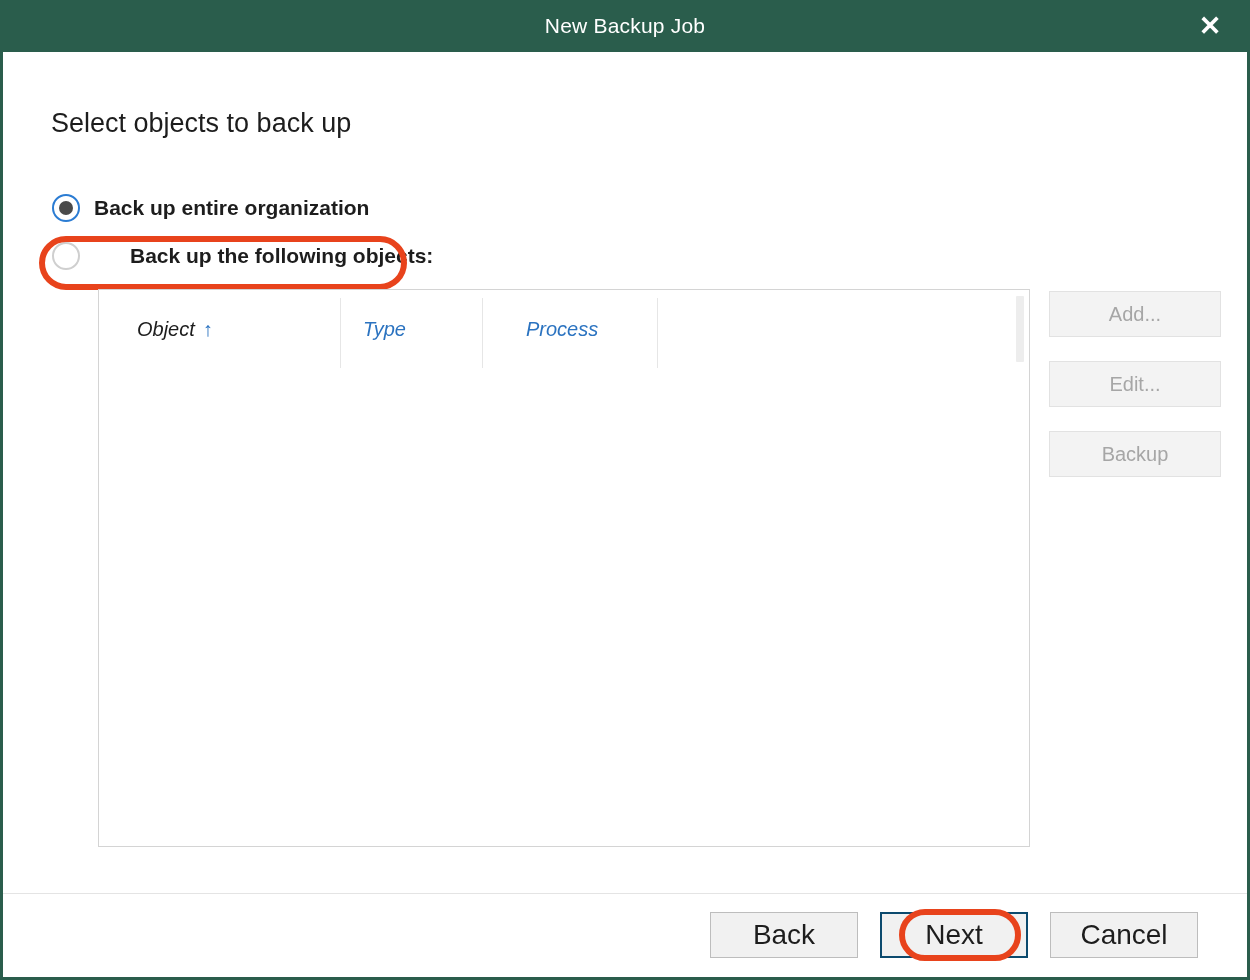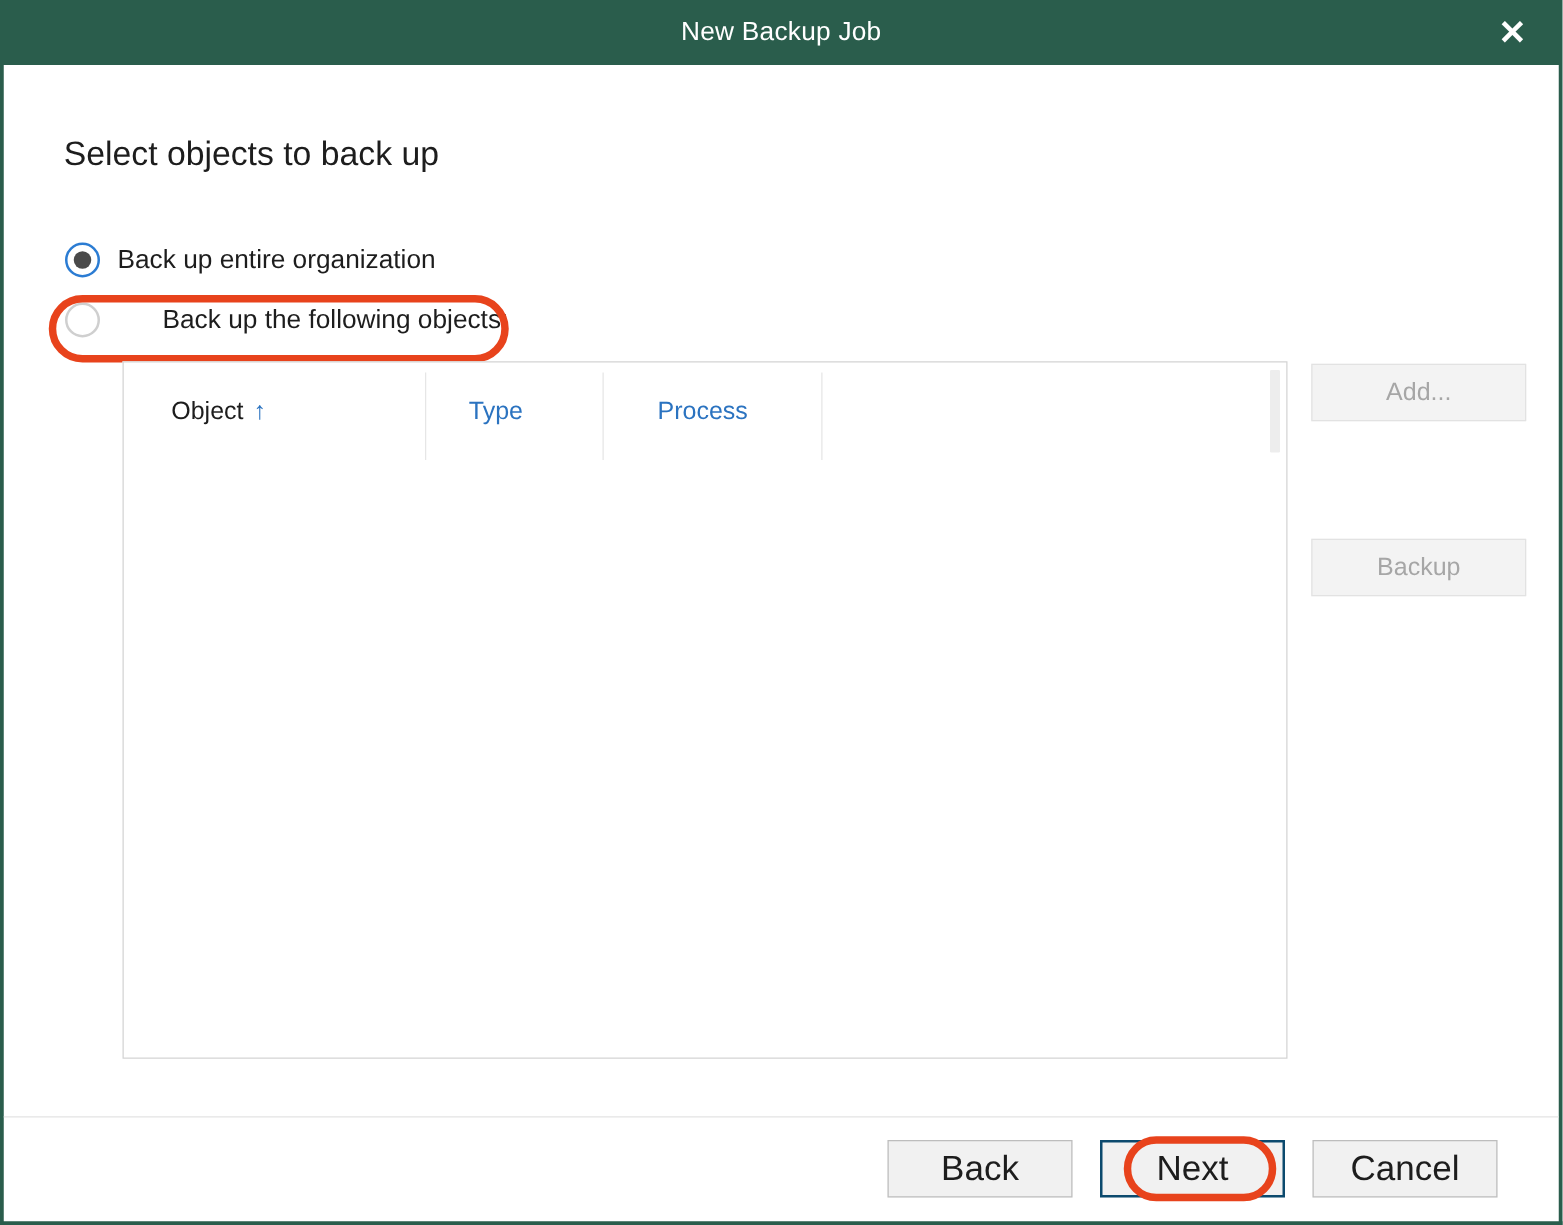--- a/index.html
+++ b/index.html
@@ -119,20 +119,21 @@
     margin-left: -7px;
     margin-top: -7px;
     border-radius: 50%;
     background: #4a4a4a;
   }
   .radio-label {
     margin-left: 14px;
     font-size: 21px;
     color: #1d1d1d;
     white-space: nowrap;
+    font-weight: bold;
   }
 
   
   .annot-pill {
     position: absolute;
     left: 36px;
     top: 184px;
     width: 368px;
     height: 54px;
     box-sizing: border-box;
@@ -160,27 +161,28 @@
     box-sizing: border-box;
   }
   .col-head {
     position: absolute;
     top: 0;
     height: 78px;
     display: flex;
     align-items: center;
     box-sizing: border-box;
     user-select: none;
+    font-style: italic;
   }
   .col-head .col-text {
     font-size: 20px;
     white-space: nowrap;
   }
   .col-object { left: 0; width: 241px; padding-left: 38px; }
-  .col-type   { left: 241px; width: 142px; padding-left: 35px; text-align: right; }
+  .col-type   { left: 241px; width: 142px; padding-left: 23px; text-align: right; }
   .col-process{ left: 383px; width: 175px; padding-left: 44px; }
   .col-blank  { left: 558px; width: 373px; }
 
   .col-divider {
     position: absolute;
     top: 8px;
     width: 1px;
     height: 70px;
     background: #e6e6e6;
   }
@@ -312,20 +314,21 @@
 
         <div class="col-divider div-1"></div>
         <div class="col-divider div-2"></div>
         <div class="col-divider div-3"></div>
 
         <div class="list-scrollbar"></div>
       </div>
     </div>
 
     <div class="side-btn btn-add">Add...</div>
+    <div class="side-btn btn-edit">Edit...</div>
     <div class="side-btn btn-remove">Backup</div>
 
     <div class="footer-sep"></div>
     <div class="footer-btn btn-back">Back</div>
     <div class="footer-btn btn-next">Next</div>
     <div class="footer-btn btn-cancel">Cancel</div>
   </div>
 
   <div class="annot-pill-next"></div>
 

